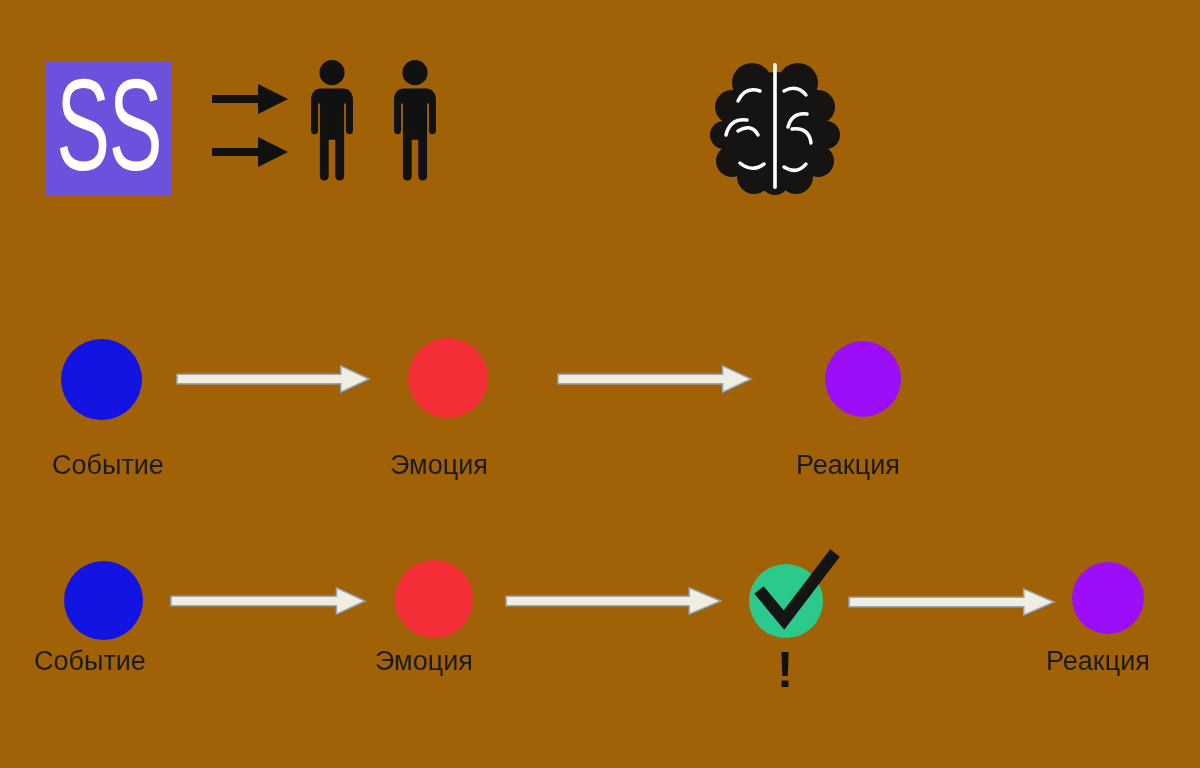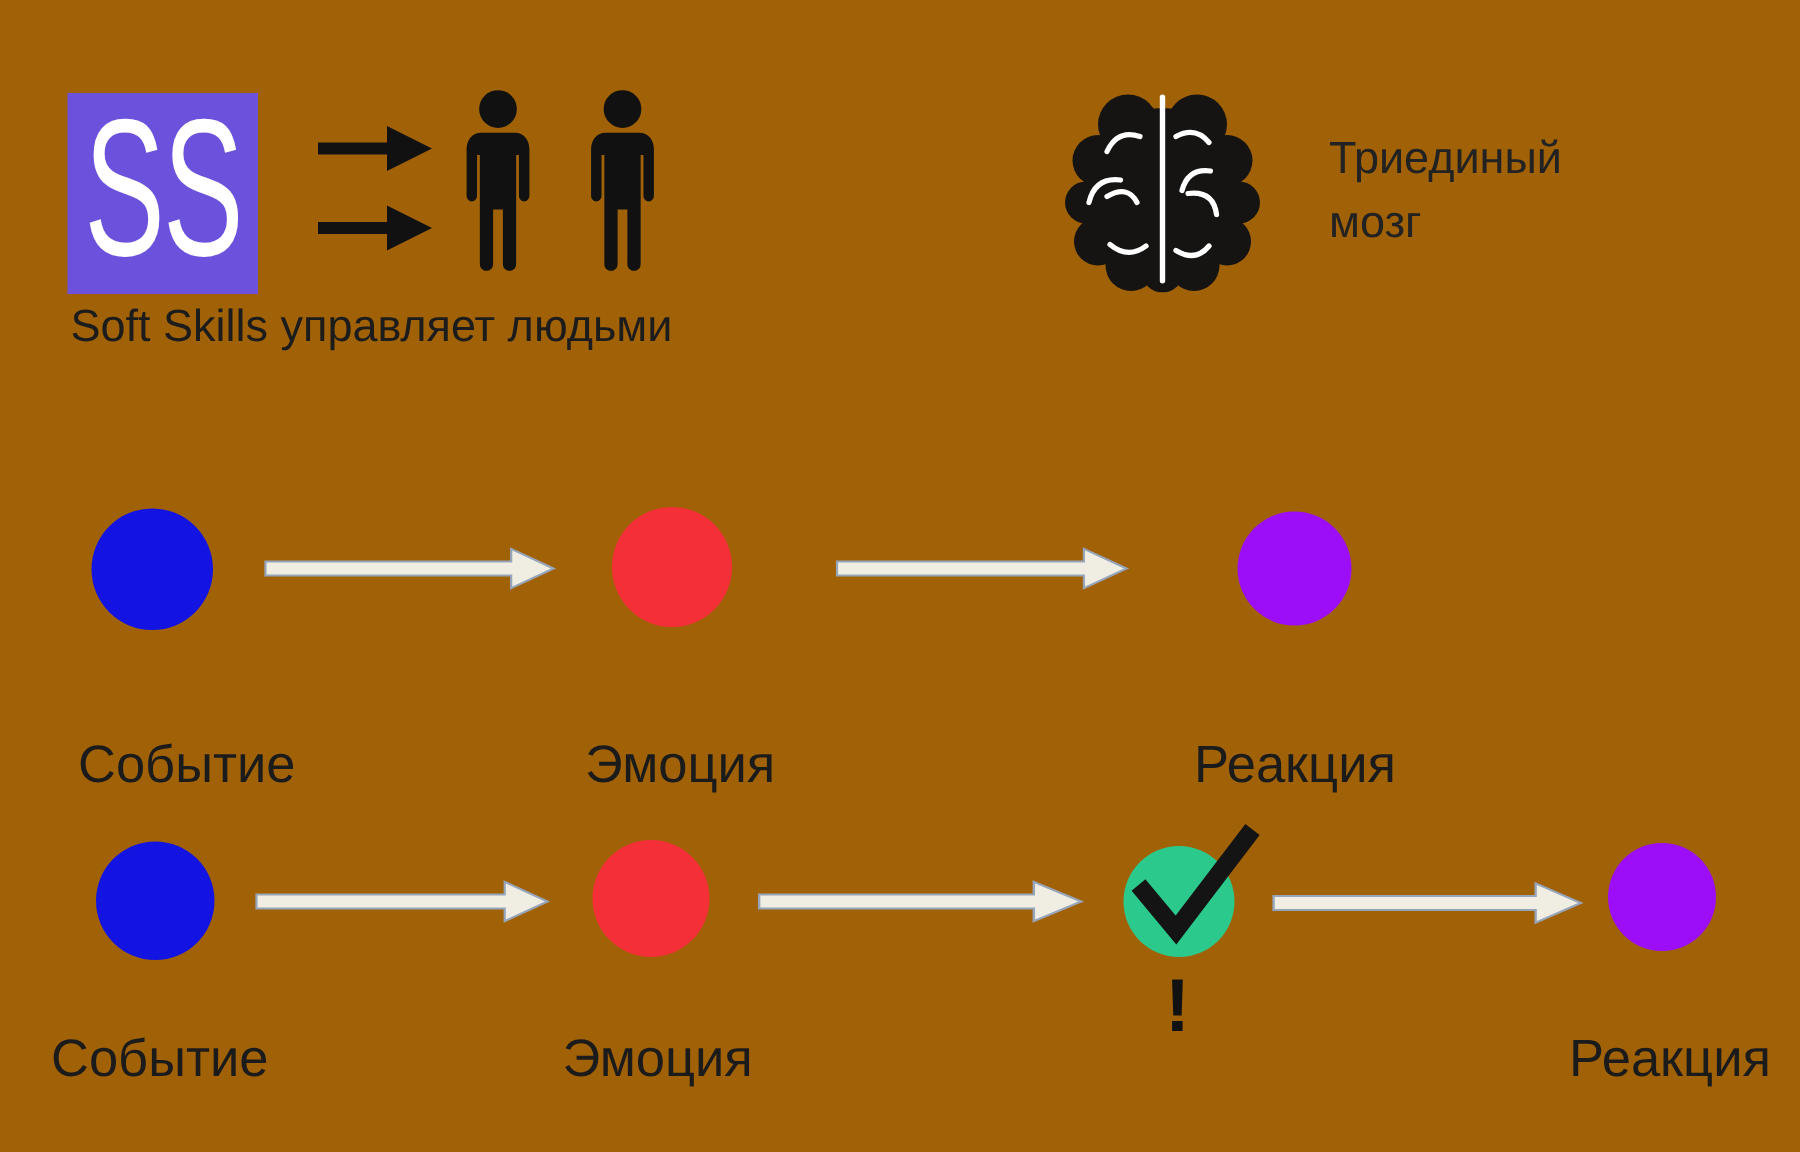--- a/index.html
+++ b/index.html
@@ -41,22 +41,22 @@
   .brain-label {
     left: 886px; top: 84px;
     font-size: 30px; font-weight: 500;
     line-height: 43px;
     color: #222222;
   }
 
   
   .node-circle { border-radius: 50%; }
   .node-label {
-    font-size: 35px; font-weight: 500;
-    white-space: nowrap; color: #1b1b1b; margin-top: 40px;
+    font-size: 27px; font-weight: 500;
+    white-space: nowrap; color: #1b1b1b;
   }
   .excl-badge {
     left: 770px; top: 645px; width: 30px;
     text-align: center;
     font-size: 50px; font-weight: 800; line-height: 1;
     color: #111111;
   }
   .awareness-label {
     left: 676px; top: 700px;
     font-size: 30px; font-weight: 500;
@@ -89,21 +89,20 @@
       L6.5,43 C6.5,36 10.5,31 17,31 Z"></path>
   </svg>
   <svg class="abs" style="left:388px; top:57px;" width="54" height="131" viewBox="0 0 58 135">
     <circle cx="29" cy="14" r="13.5" fill="#111"></circle>
     <path fill="#111" d="M17,31 L41,31 C47.5,31 51.5,36 51.5,43 L51.5,76 C51.5,81.5 44,81.5 44,76
       L44,47 L42,47 L42,125 C42,131.5 32.5,131.5 32.5,125 L32.5,86 L25.5,86 L25.5,125
       C25.5,131.5 16,131.5 16,125 L16,47 L14,47 L14,76 C14,81.5 6.5,81.5 6.5,76
       L6.5,43 C6.5,36 10.5,31 17,31 Z"></path>
   </svg>
 
-  <div class="abs logo-caption">Soft Skills управляет людьми</div>
 
   <svg class="abs" style="left:710px; top:55px;" width="130" height="140" viewBox="0 0 130 140">
     <g fill="#161412">
       <circle cx="42" cy="28" r="20"></circle>
       <circle cx="88" cy="28" r="20"></circle>
       <circle cx="22" cy="52" r="17"></circle>
       <circle cx="108" cy="52" r="17"></circle>
       <circle cx="14" cy="80" r="14"></circle>
       <circle cx="116" cy="80" r="14"></circle>
       <circle cx="22" cy="106" r="16"></circle>
@@ -119,24 +118,20 @@
       <path d="M16,80 q4,-17 21,-15"></path>
       <path d="M28,76 q14,-8 20,4"></path>
       <path d="M30,108 q12,10 24,1"></path>
       <path d="M74,36 q13,-7 22,4"></path>
       <path d="M78,72 q4,-15 19,-13"></path>
       <path d="M82,74 q17,-2 19,14"></path>
       <path d="M74,112 q13,8 22,-3"></path>
     </g>
   </svg>
 
-  <div class="abs brain-label">
-    <div>Триединый</div>
-    <div>мозг</div>
-  </div>
 
   <div class="abs node-circle" style="left: 61px; top: 339px; width: 81px; height: 81px; background: rgb(19, 19, 226);"></div>
 
   <svg class="abs" style="left:176px; top:364px;" width="195" height="30" viewBox="0 0 200 32" preserveAspectRatio="none">
     <polygon points="1,11 169,11 169,2 198,16 169,30 169,21 1,21" fill="#F0EEE2" stroke="#96A5BA" stroke-width="1.5"></polygon>
   </svg>
 
   <div class="abs node-circle" style="left: 408px; top: 338px; width: 80px; height: 80px; background: rgb(244, 47, 56);"></div>
 
   <svg class="abs" style="left:557px; top:364px;" width="196" height="30" viewBox="0 0 200 32" preserveAspectRatio="none">

